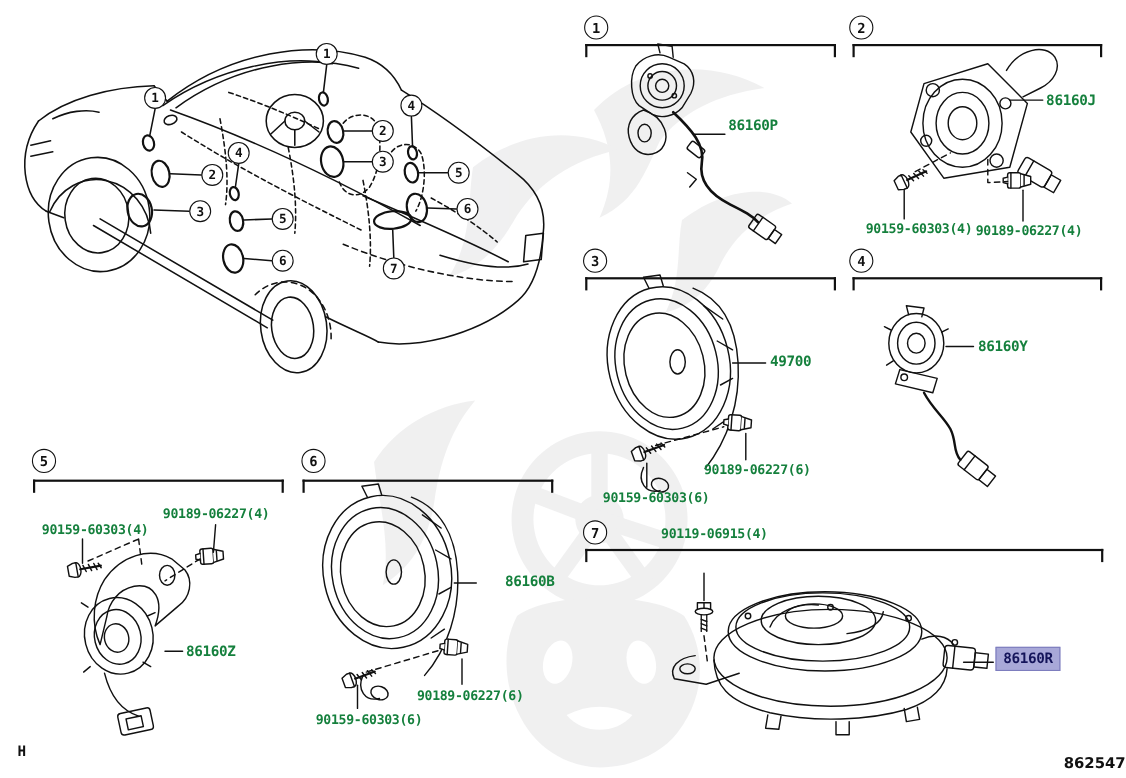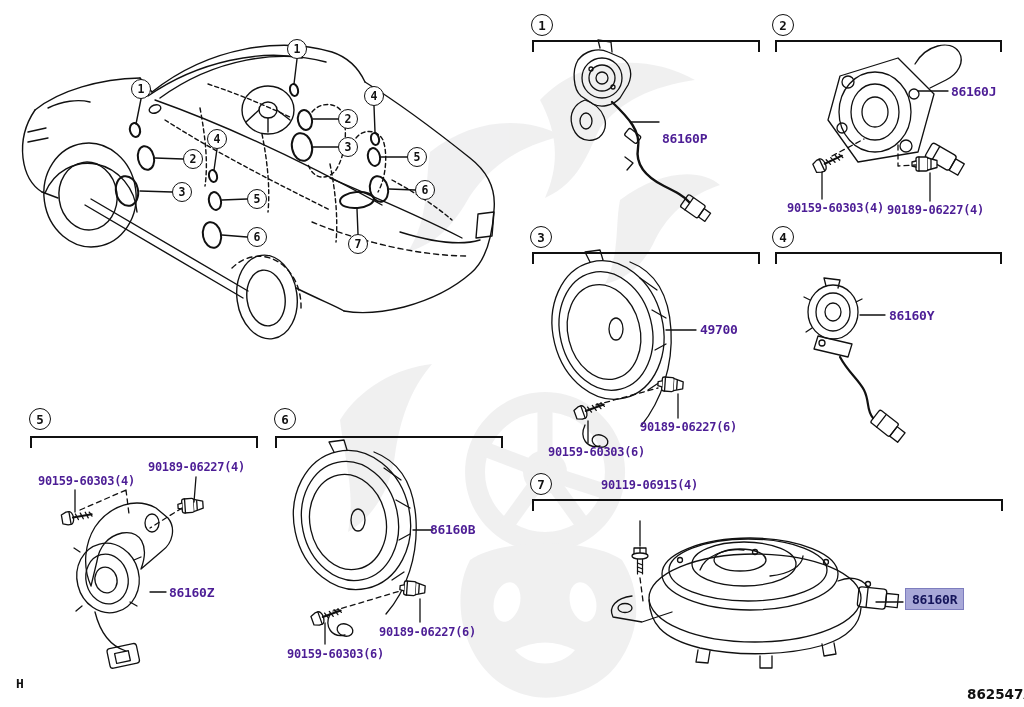--- a/index.html
+++ b/index.html
@@ -1,20 +1,20 @@
 <!DOCTYPE html>
 <html><head>
 <meta charset="utf-8">
 <style>
   html,body{margin:0;padding:0;background:#fff;}
   .page{position:relative;width:1024px;height:707px;background:#fff;overflow:hidden;
         font-family:"DejaVu Sans Mono",monospace;}
   svg{position:absolute;left:0;top:0;}
   .label{position:absolute;font:700 12px "DejaVu Sans Mono",monospace;letter-spacing:-0.3px;
-         color:#4c1d95;white-space:nowrap;line-height:1;}
+         color:#15803d;white-space:nowrap;line-height:1;}
   .label.big{font-size:13px;}
   .highlight{background:#a8a8d8;border:1.6px solid #7d7dbe;color:#14145a;
              padding:4px 6px 3px 6px;}
   .co{position:absolute;width:20px;height:20px;border:1.7px solid #111;border-radius:50%;
       background:#fff;display:flex;align-items:center;justify-content:center;
       font:700 11.5px "DejaVu Sans Mono",monospace;color:#111;box-sizing:border-box;}
   .co.sec{width:22px;height:22px;font-size:12.5px;}
   .bracket{position:absolute;border-top:2px solid #111;border-left:2px solid #111;
            border-right:2px solid #111;height:12px;box-sizing:border-box;}
   .corner{position:absolute;font:700 13px "DejaVu Sans Mono",monospace;color:#111;}
@@ -318,37 +318,37 @@
 <div class="co sec" style="left:530px;top:473px">7</div>
 
 <div class="bracket" style="left:532px;top:40px;width:228px"></div>
 <div class="bracket" style="left:775px;top:40px;width:227px"></div>
 <div class="bracket" style="left:532px;top:252px;width:228px"></div>
 <div class="bracket" style="left:775px;top:252px;width:227px"></div>
 <div class="bracket" style="left:30px;top:436px;width:228px"></div>
 <div class="bracket" style="left:275px;top:436px;width:228px"></div>
 <div class="bracket" style="left:532px;top:499px;width:471px"></div>
 
-<div class="label big" style="left:662px;top:132px">86160P</div>
+<div class="label big" style="left:662px;top:108px">86160P</div>
 
 <div class="label big" style="left:951px;top:85px">86160J</div>
 <div class="label" style="left:787px;top:202px">90159-60303(4)</div>
 <div class="label" style="left:887px;top:204px">90189-06227(4)</div>
 
 <div class="label big" style="left:700px;top:323px">49700</div>
 <div class="label" style="left:640px;top:421px">90189-06227(6)</div>
 <div class="label" style="left:548px;top:446px">90159-60303(6)</div>
 
 <div class="label big" style="left:889px;top:309px">86160Y</div>
 
 <div class="label" style="left:38px;top:475px">90159-60303(4)</div>
 <div class="label" style="left:148px;top:461px">90189-06227(4)</div>
 <div class="label big" style="left:169px;top:586px">86160Z</div>
 
-<div class="label big" style="left:430px;top:523px">86160B</div>
+<div class="label big" style="left:459px;top:523px">86160B</div>
 <div class="label" style="left:379px;top:626px">90189-06227(6)</div>
 <div class="label" style="left:287px;top:648px">90159-60303(6)</div>
 
 <div class="label" style="left:601px;top:479px">90119-06915(4)</div>
 <div class="label big highlight" style="left:905px;top:588px">86160R</div>
 
 <div class="corner" style="left:16px;top:676px">H</div>
 <div class="figcode" style="left:967px;top:686px">862547A</div>
 
 </div>

